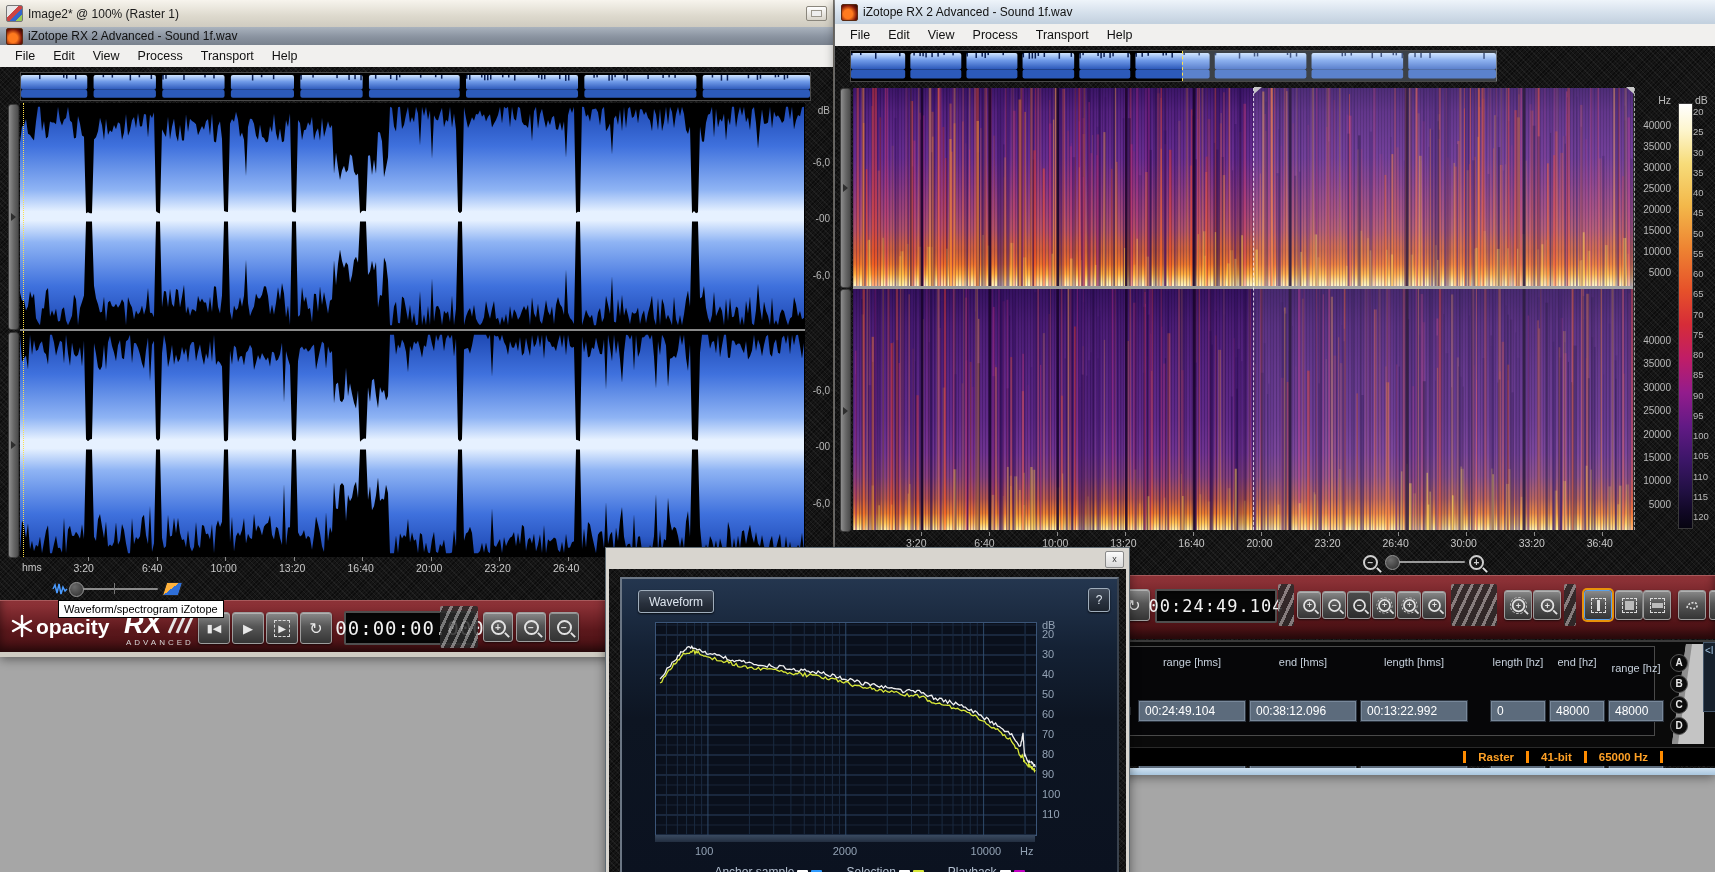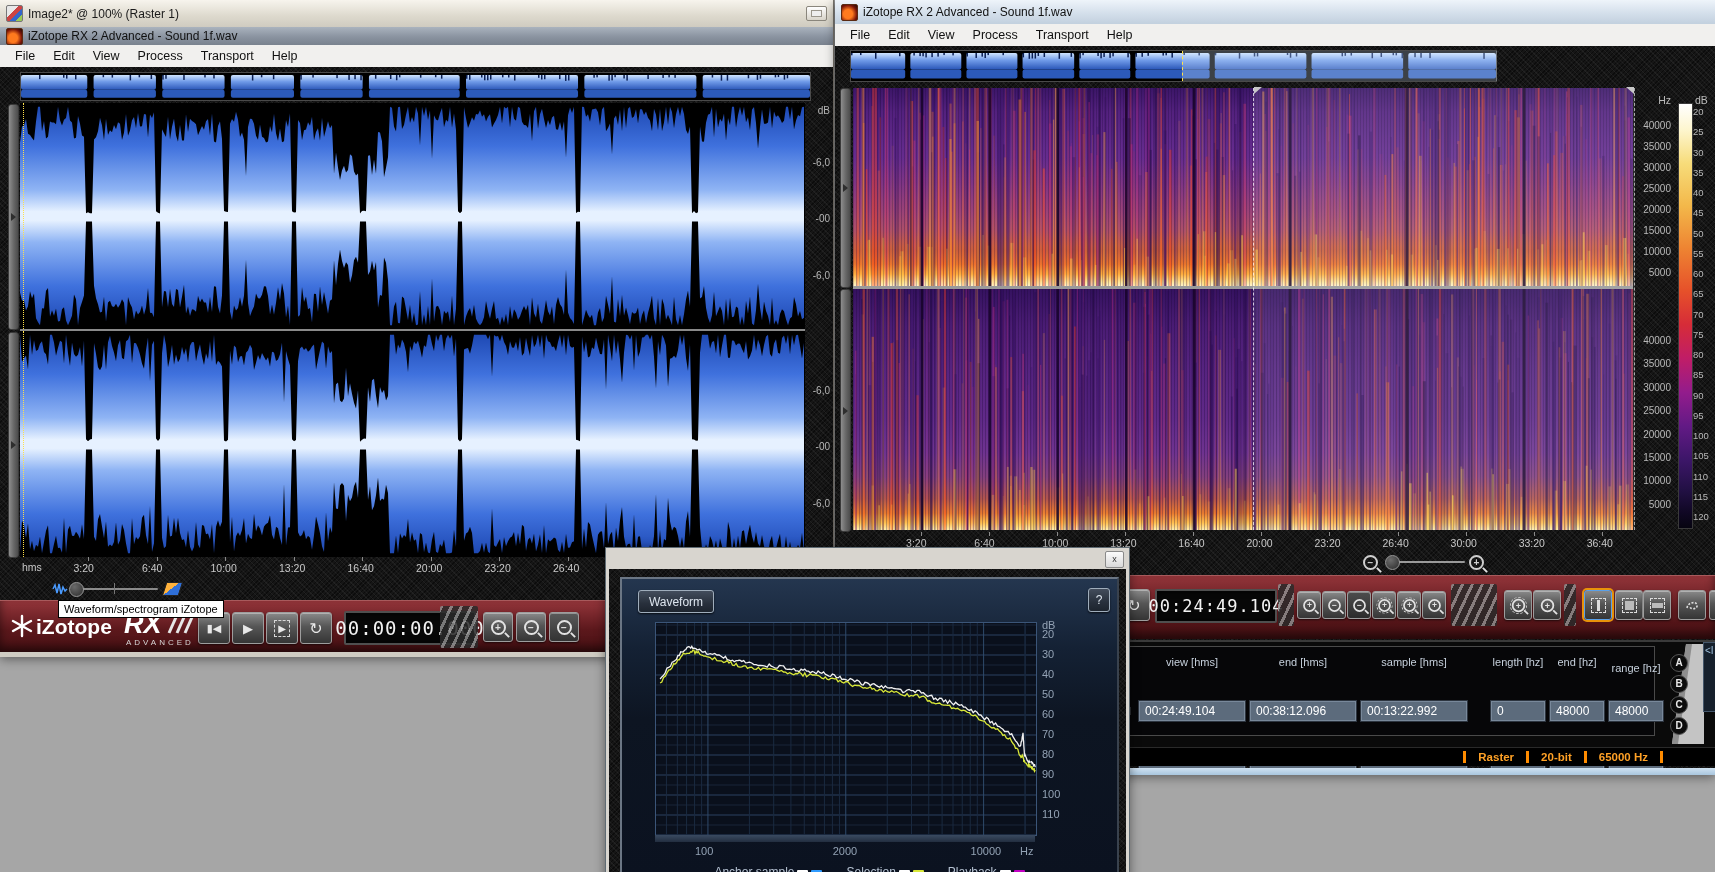--- a/index.html
+++ b/index.html
@@ -305,21 +305,21 @@
     </div>
 
     <div class="maroon" style="top:600px;height:52px;">
       <svg width="24" height="24" style="position:absolute;left:10px;top:13px;">
         <g stroke="#fff" stroke-width="2.4" stroke-linecap="round">
           <line x1="12" y1="2" x2="12" y2="22"></line>
             <line x1="3" y1="7" x2="21" y2="17"></line>
             <line x1="3" y1="17" x2="21" y2="7"></line>
         </g>
       </svg>
-      <span class="abs logo-izo" style="left:36px;top:14px;">iZotope</span>
+      <span class="abs logo-izo" style="left:36px;top:14px;">opacity</span>
       <span class="abs logo-rx" style="left:124px;top:8px;">RX</span>
       <svg width="30" height="22" style="position:absolute;left:165px;top:12px;">
         <g stroke="#e8e8e8" stroke-width="3">
             <line x1="4" y1="20" x2="12" y2="2"></line>
             <line x1="12" y1="20" x2="20" y2="2"></line>
             <line x1="20" y1="20" x2="28" y2="2"></line>
           </g>
       </svg>
       <span class="abs logo-adv" style="left:126px;top:37px;">ADVANCED</span>
 
@@ -1524,23 +1524,23 @@
             <path d="M2,10 C3,4 11,3 12,7 C13,11 6,12 5,9" fill="none" stroke="#ddd" stroke-width="1.6" stroke-dasharray="2,1.5"></path>
           </svg>
       </div>
       <div class="tbtn" style="left:874px;top:14px;width:20px;height:28px;"></div>
     </div>
 
     <div class="console" style="left:5px;top:640px;width:875px;height:105px;">
       <div class="abs" style="left:247px;top:4px;width:566px;height:88px;border:1px solid #4a4a4a;background:#060608;"></div>
       <div class="seltable" id="selTable" style="left:251px;top:8px;">
           <div class="hdr" style="grid-column: 1;"></div>
-          <div class="hdr" style="grid-column: 2;">view [hms]</div>
+          <div class="hdr" style="grid-column: 2;">range [hms]</div>
           <div class="hdr" style="grid-column: 3;">end [hms]</div>
-          <div class="hdr" style="grid-column: 4;">sample [hms]</div>
+          <div class="hdr" style="grid-column: 4;">length [hms]</div>
           <div class="hdr" style="grid-column: 6;">length [hz]</div>
           <div class="hdr" style="grid-column: 7;">end [hz]</div>
           <div class="hdr" style="grid-column: 8; margin-top: 12px;">range [hz]</div>
           <div class="hdr" style="grid-column: 5;"></div>
           <div class="rowlab" style="grid-column: 1;">sel</div>
           <div class="cell" style="grid-column: 2;">00:24:49.104</div>
           <div class="cell" style="grid-column: 3;">00:38:12.096</div>
           <div class="cell" style="grid-column: 4;">00:13:22.992</div>
           <div class="cell" style="grid-column: 6;">0</div>
           <div class="cell" style="grid-column: 7;">48000</div>
@@ -1568,21 +1568,21 @@
         </div>
       <div class="sidetab" style="left:863px;top:0;width:16px;height:64px;">
         <span>&lt;I</span>
       </div>
     </div>
 
     <div class="abs" style="left:5px;top:748px;width:875px;height:18px;background:#000;display:flex;align-items:center;justify-content:flex-end;padding-right:52px;box-sizing:border-box;gap:12px;" id="statusbar">
         <div class="statussep"></div>
         <span class="statusitem">Raster</span>
         <div class="statussep"></div>
-        <span class="statusitem">20-bit</span>
+        <span class="statusitem">41-bit</span>
         <div class="statussep"></div>
         <span class="statusitem">65000 Hz</span>
         <div class="statussep"></div>
       </div>
     <div class="abs" style="left:0;top:768px;width:880px;height:7px;background:linear-gradient(#cfe2f2,#a9c6de);"></div>
   </div>
 
   <div class="win" style="left:605px;top:547px;width:523px;height:330px;background:#d8d5cf;border:1px solid #5f6b73;">
     <div class="abs" style="right:5px;top:3px;width:17px;height:15px;background:linear-gradient(#fbfbfb,#d9d9d9);border:1px solid #8a8a8a;border-radius:2px;text-align:center;font-size:9px;line-height:14px;color:#333;">
       <span>x</span>

